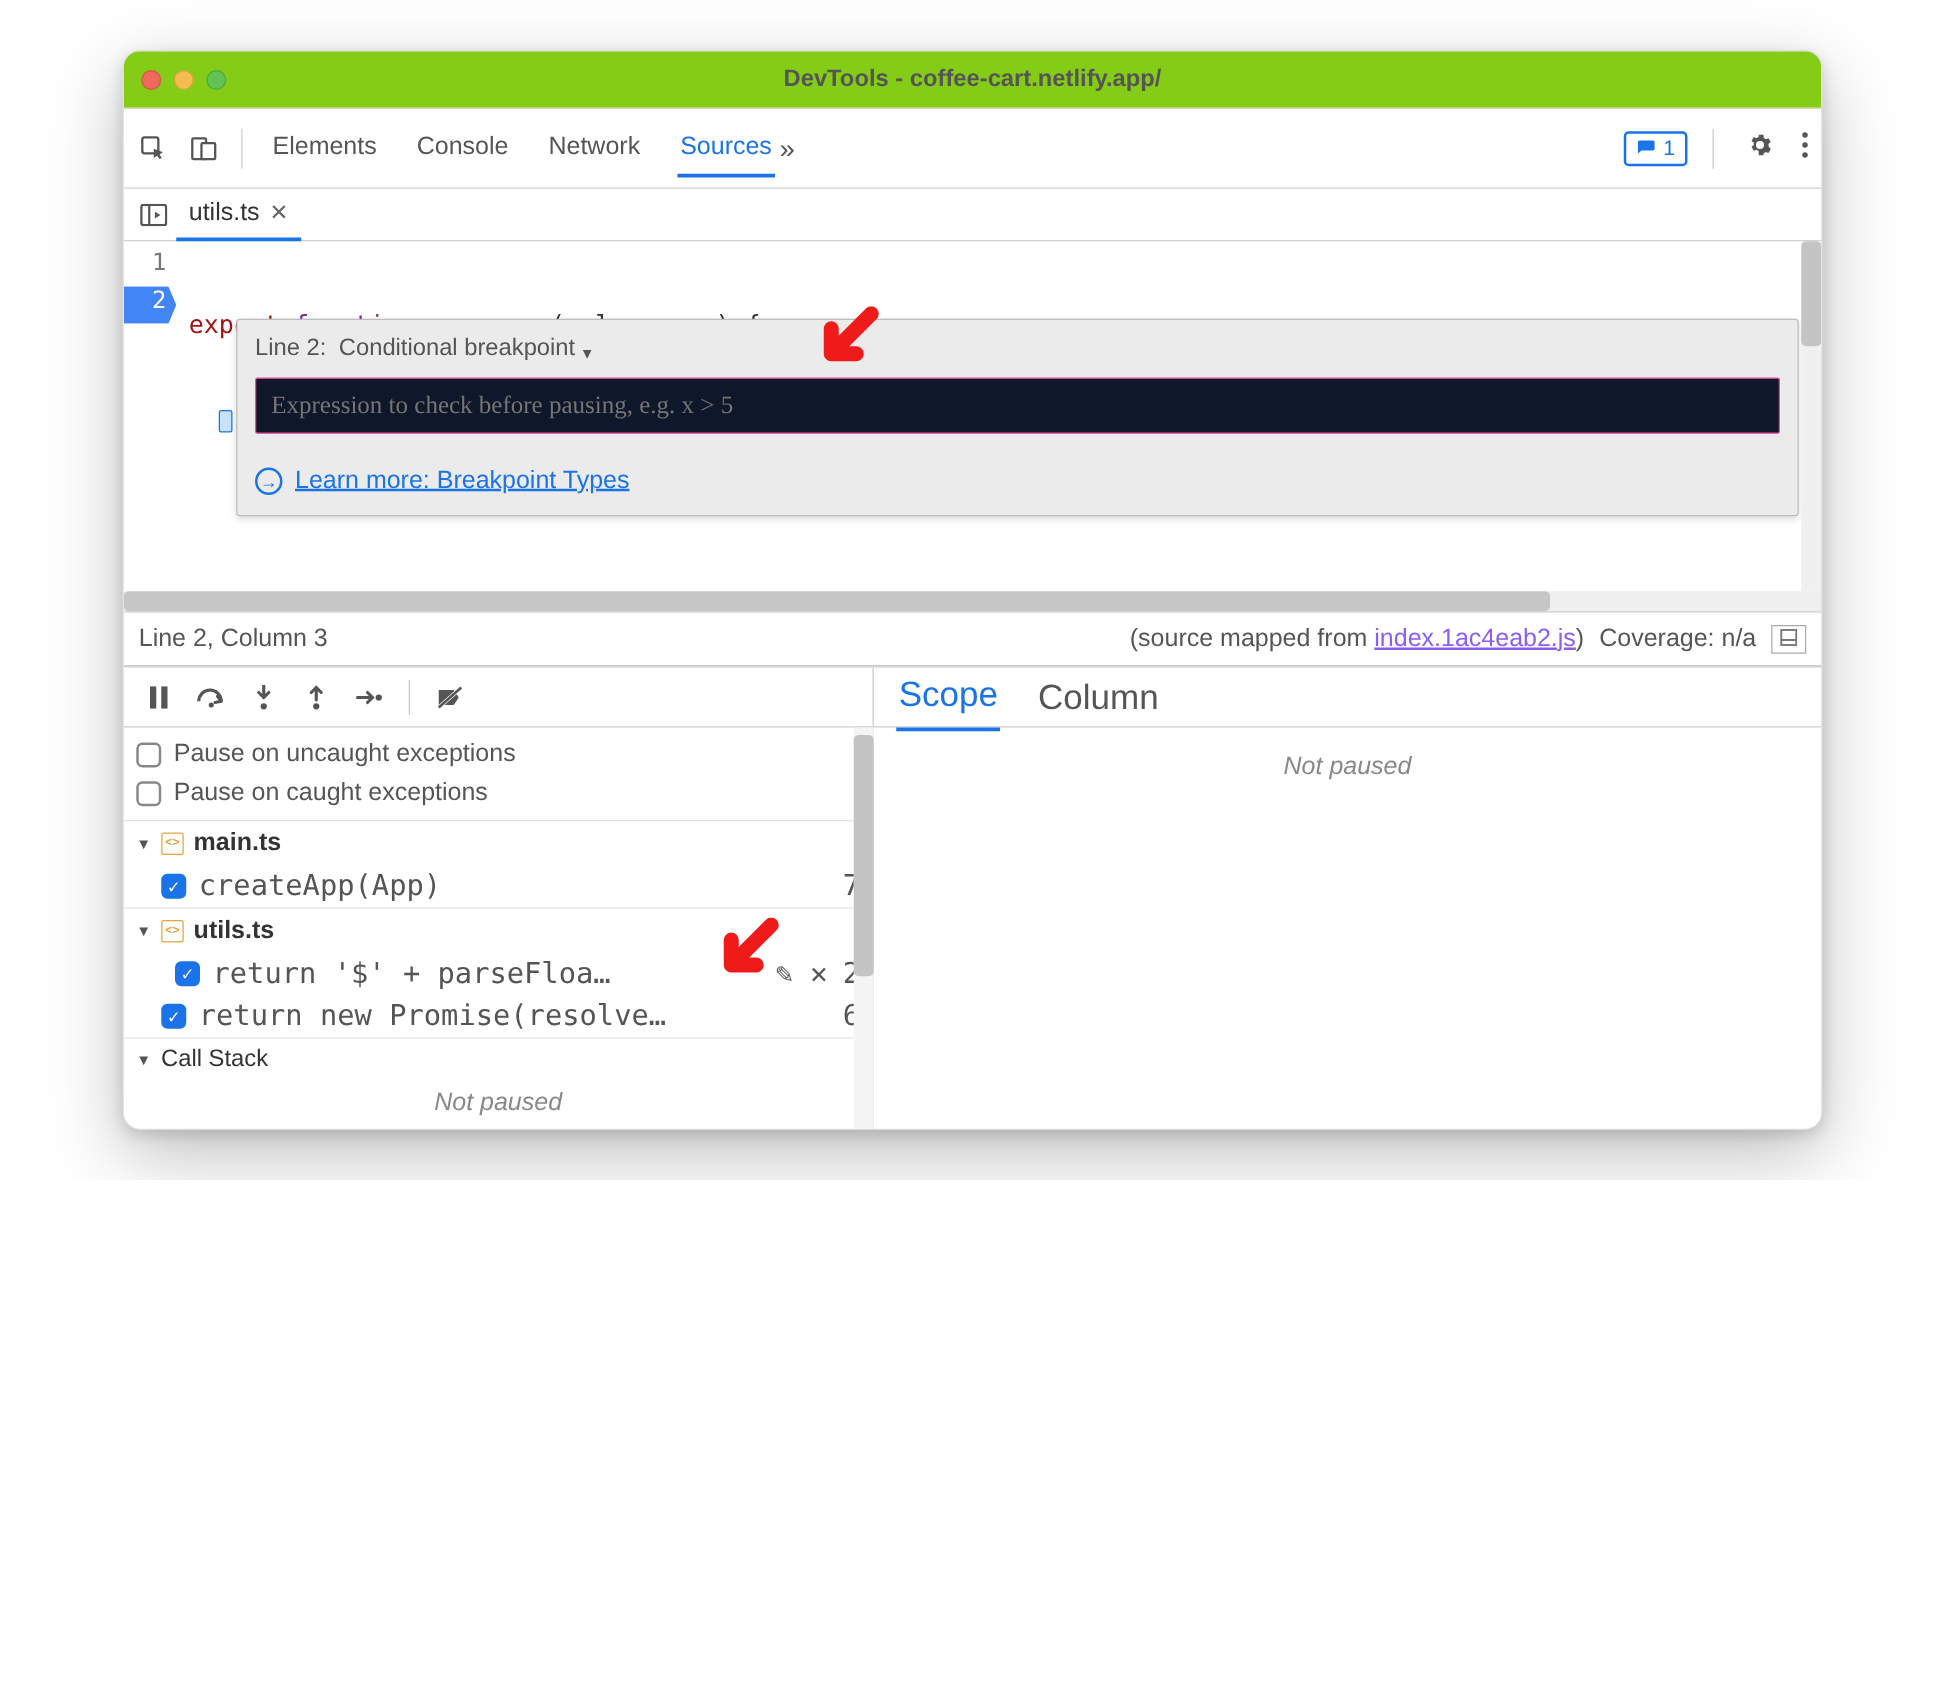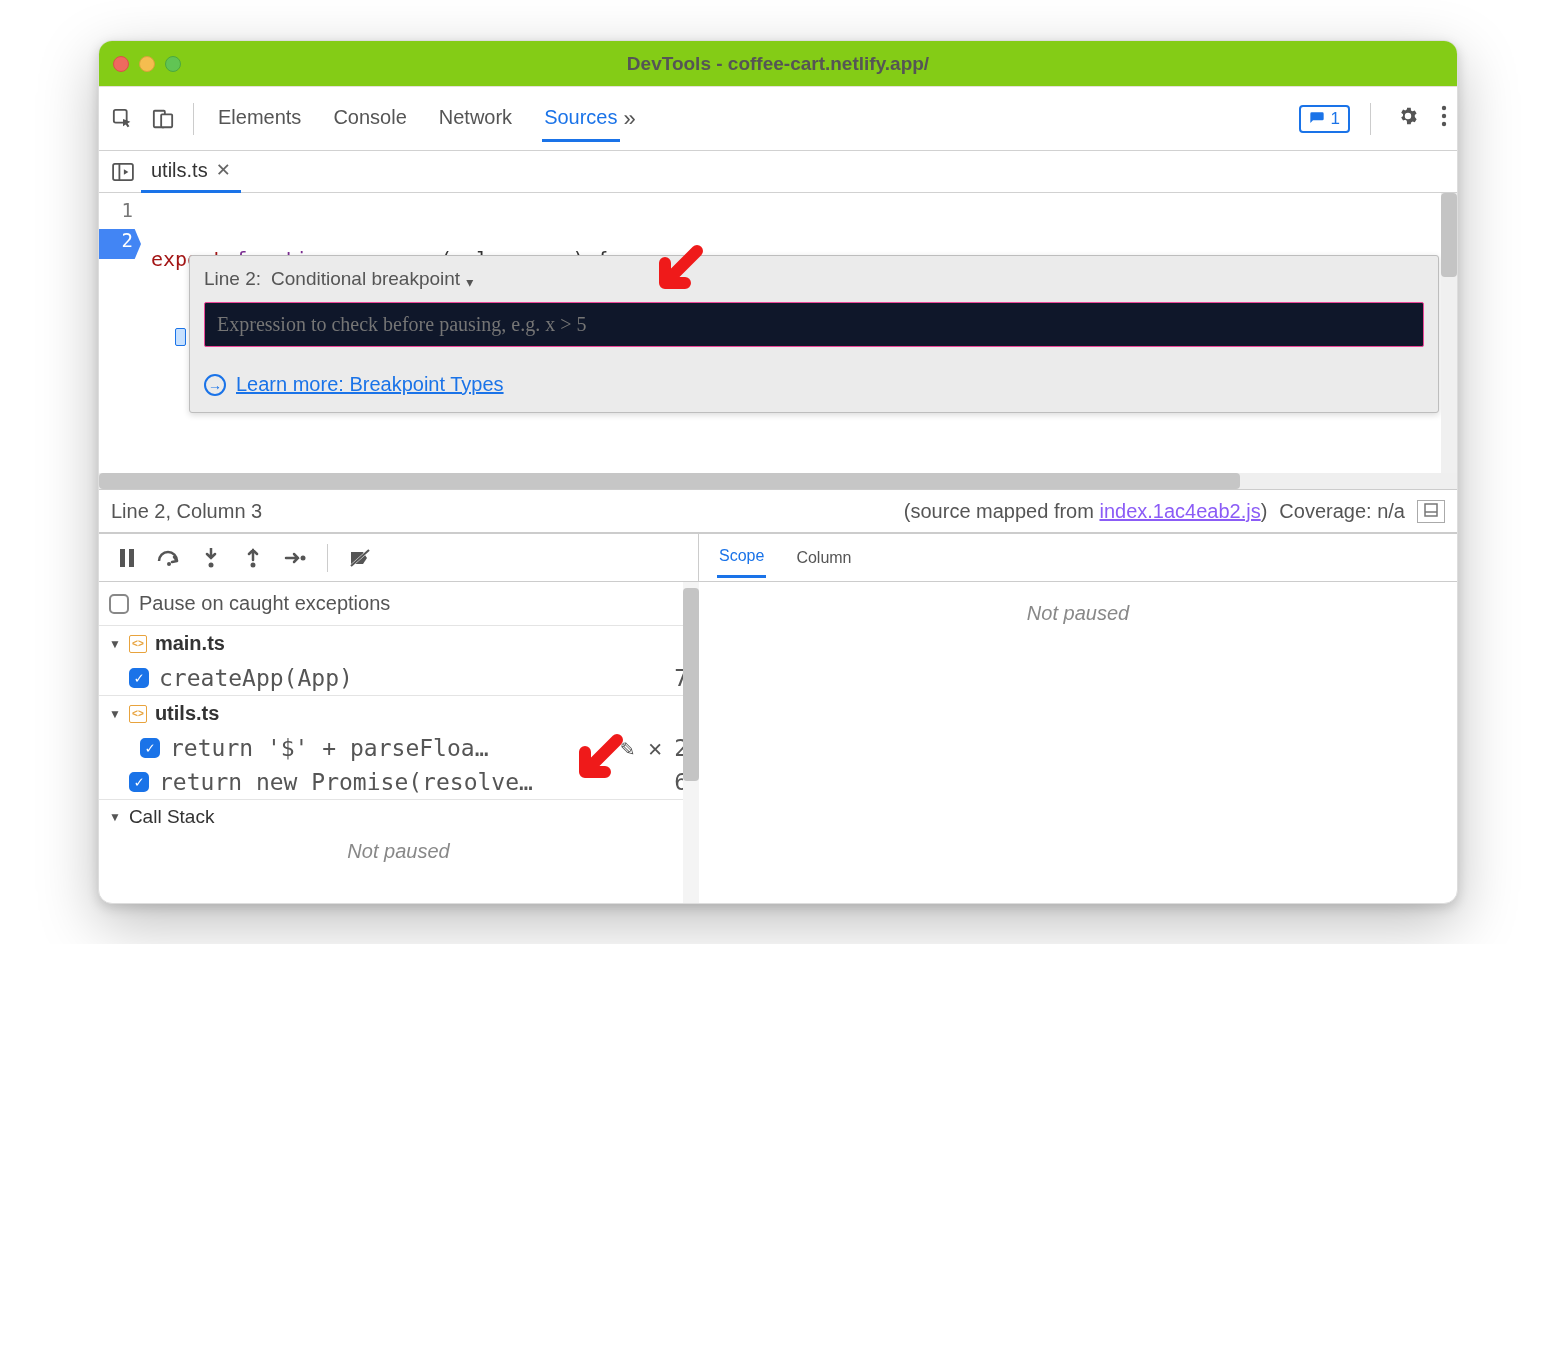--- a/index.html
+++ b/index.html
@@ -171,21 +171,21 @@
   }
   .bp-item .txt { flex:1; white-space:nowrap; overflow:hidden; text-overflow:ellipsis;}
   .bp-item .line-num { color:#555; font-family:inherit; }
   .bp-item .pencil, .bp-item .xbtn { color:#555; cursor:pointer; padding:0 2px;}
   .section-head {
     border-top:1px solid #e4e4e4; padding:6px 10px; display:flex; align-items:center; gap:8px;
     color:#333; font-size:19px;
   }
   .not-paused-row { text-align:center; color:#888; font-style:italic; padding:6px;}
   .right-panel { flex:1; display:flex; flex-direction:column;}
-  .right-tabs { display:flex; height:48px; border-bottom:1px solid #ccc; align-items:center; gap:28px; padding:0 18px; font-size:16px; color:#555;text-align:center;}
+  .right-tabs { display:flex; height:48px; border-bottom:1px solid #ccc; align-items:center; gap:28px; padding:0 18px; font-size:28px; color:#555;text-align:center;}
   .right-tabs .rtab { padding:10px 2px; cursor:pointer;}
   .right-tabs .rtab.active { color:#1a73e8; border-bottom:3px solid #1a73e8;}
   .right-body { flex:1; display:flex; align-items:flex-start; justify-content:center; padding-top:20px; color:#888; font-style:italic; font-size:20px;}
   .code-wrap .vscroll-track { position:absolute; right:0; top:0; bottom:0; width:16px; background:#f0f0f0;}
   .code-wrap .vscroll-thumb { position:absolute; right:0; top:0; width:16px; height:84px; background:#c4c4c4; border-radius:4px;}
   .left-scroll { position:absolute; right:-1px; top:48px; bottom:0; width:16px; background:#f4f4f4;}
   .left-scroll .thumb { width:100%; height:60%; margin-top:6px; background:#c4c4c4; border-radius:4px;}
   .left-panel { position:relative;}
   .red-arrow2 { position:absolute; }
 </style>
@@ -356,20 +356,24 @@
               <line x1="2" y1="18" x2="20" y2="2" stroke="#fff" stroke-width="3"></line>
               <line x1="2" y1="18" x2="20" y2="2" stroke="#555" stroke-width="2"></line>
             </svg>
           </div>
       </div>
 
       <div class="left-content">
         <div class="pause-opts">
           <label>
             <span class="checkbox"></span>
+            <span>Pause on uncaught exceptions</span>
+          </label>
+          <label>
+            <span class="checkbox"></span>
             <span>Pause on caught exceptions</span>
           </label>
         </div>
 
         <div class="bp-section">
           <div class="bp-file-head">
             <span class="caret">▼</span>
             <span class="ts-icon">&lt;&gt;</span>
             <span>main.ts</span>
           </div>

